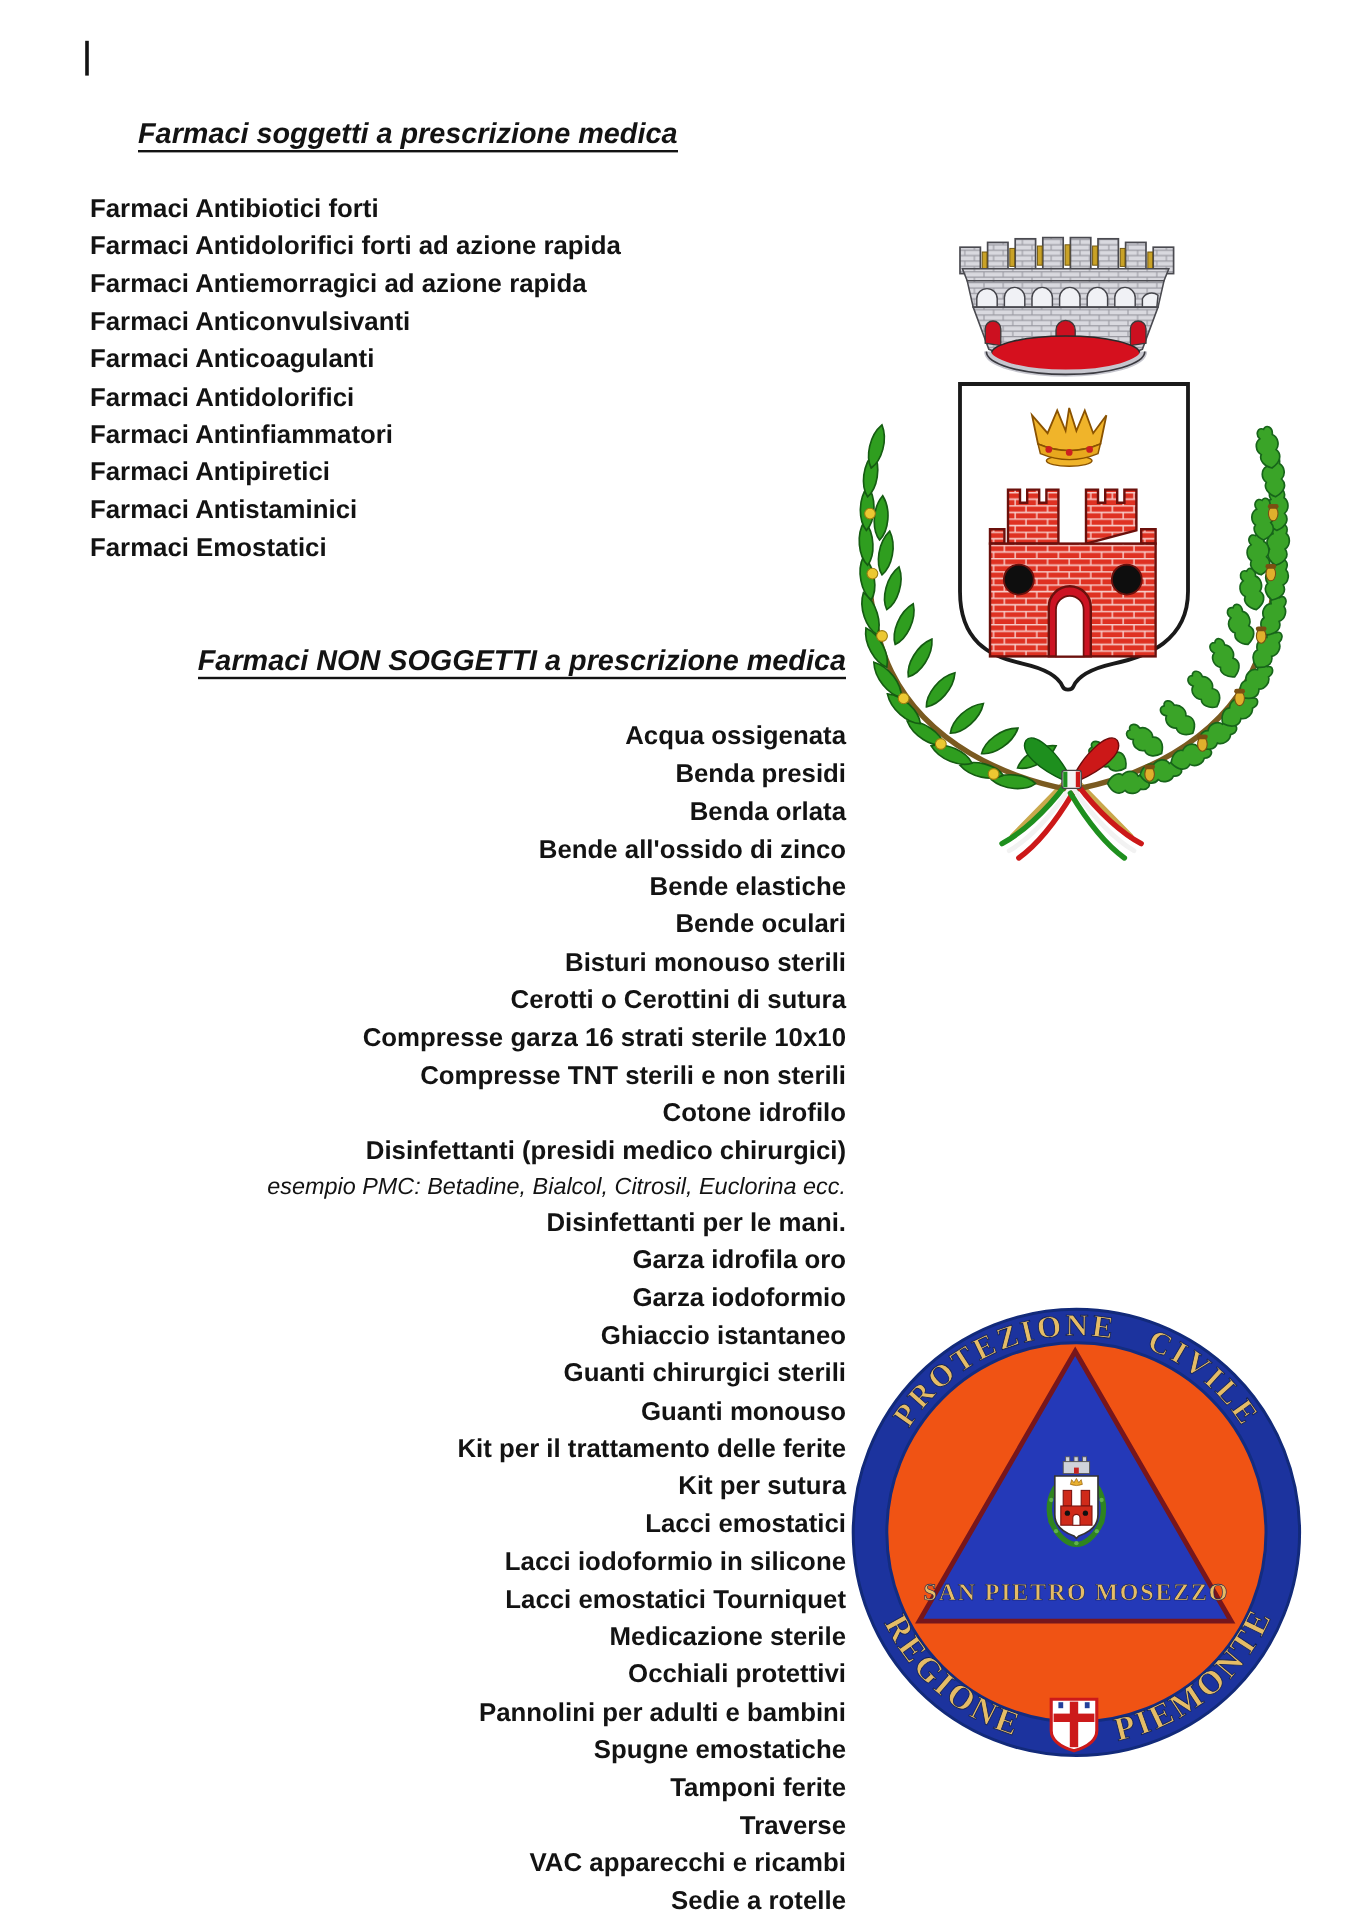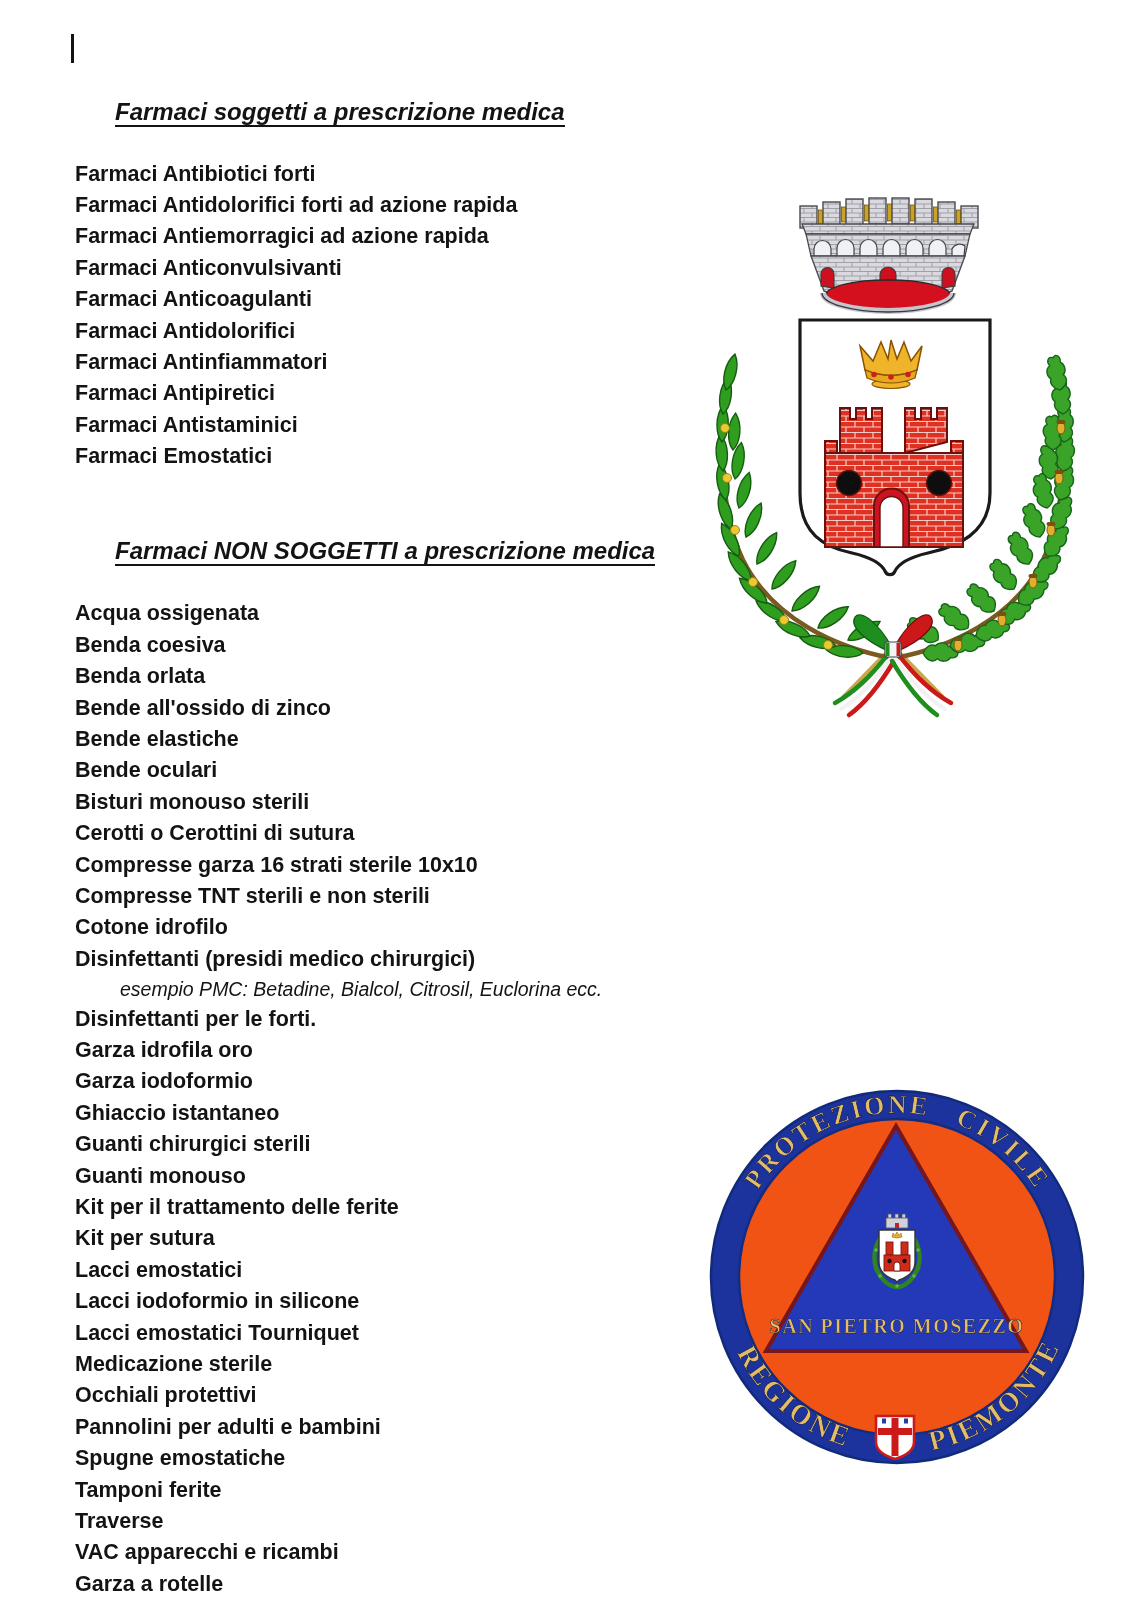--- a/index.html
+++ b/index.html
@@ -1,21 +1,21 @@
 <!DOCTYPE html>
 <html><head>
 <meta charset="utf-8">
 <style>
   html,body { margin:0; padding:0; }
   body {
     width:1131px; height:1600px; background:#ffffff; position:relative;
     font-family:"Liberation Sans", sans-serif; color:#131313; overflow:hidden;
   }
   .textcol { position:absolute; left:75px; top:33px; width:630px; }
-  .section + .section { margin-top:31.4px; }
+  .section + .section { margin-top:31.4px;text-align:right; }
   .sec-title {
     font-size:24px; font-weight:bold; font-style:italic; line-height:31.4px;
     white-space:pre; position:relative;
   }
   .sec-title .u { border-bottom:2.6px solid #131313; padding-bottom:1px; display:inline-block; line-height:25px; }
   .cursor-bar { position:absolute; left:-4px; top:1px; width:2.6px; height:29px; background:#131313; }
   .list-line { font-size:21.5px; font-weight:bold; line-height:31.4px; white-space:pre; }
   .list-line.note { font-size:19.5px; font-weight:normal; font-style:italic; line-height:28.4px; padding-left:45px; }
   #arms  { position:absolute; left:688px; top:190px; width:404px; height:535px; }
   #badge { position:absolute; left:702px; top:1082px; width:390px; height:390px; }
@@ -44,51 +44,51 @@
         <div class="list-line">Farmaci Emostatici</div>
       </div>
   </div>
 
   <div class="section">
     <div class="sec-title">
       <span class="u">Farmaci NON SOGGETTI a prescrizione medica</span>
     </div>
     <div>
         <div class="list-line">Acqua ossigenata</div>
-        <div class="list-line">Benda coesiva</div>
+        <div class="list-line">Benda presidi</div>
         <div class="list-line">Benda orlata</div>
         <div class="list-line">Bende all'ossido di zinco</div>
         <div class="list-line">Bende elastiche</div>
         <div class="list-line">Bende oculari</div>
         <div class="list-line">Bisturi monouso sterili</div>
         <div class="list-line">Cerotti o Cerottini di sutura</div>
         <div class="list-line">Compresse garza 16 strati sterile 10x10</div>
         <div class="list-line">Compresse TNT sterili e non sterili</div>
         <div class="list-line">Cotone idrofilo</div>
         <div class="list-line">Disinfettanti (presidi medico chirurgici)</div>
         <div class="list-line note">esempio PMC: Betadine, Bialcol, Citrosil, Euclorina ecc.</div>
-        <div class="list-line">Disinfettanti per le forti.</div>
+        <div class="list-line">Disinfettanti per le mani.</div>
         <div class="list-line">Garza idrofila oro</div>
         <div class="list-line">Garza iodoformio</div>
         <div class="list-line">Ghiaccio istantaneo</div>
         <div class="list-line">Guanti chirurgici sterili</div>
         <div class="list-line">Guanti monouso</div>
         <div class="list-line">Kit per il trattamento delle ferite</div>
         <div class="list-line">Kit per sutura</div>
         <div class="list-line">Lacci emostatici</div>
         <div class="list-line">Lacci iodoformio in silicone</div>
         <div class="list-line">Lacci emostatici Tourniquet</div>
         <div class="list-line">Medicazione sterile</div>
         <div class="list-line">Occhiali protettivi</div>
         <div class="list-line">Pannolini per adulti e bambini</div>
         <div class="list-line">Spugne emostatiche</div>
         <div class="list-line">Tamponi ferite</div>
         <div class="list-line">Traverse</div>
         <div class="list-line">VAC apparecchi e ricambi</div>
-        <div class="list-line">Garza a rotelle</div>
+        <div class="list-line">Sedie a rotelle</div>
       </div>
   </div>
 </div>
 
 <svg id="arms" viewBox="0 0 404 535">
   <defs>
     <pattern id="bricks" patternUnits="userSpaceOnUse" width="18" height="11">
       <rect width="18" height="11" fill="#df3122"></rect>
       <path d="M0,0.5 H18 M0,6 H18 M5,0.5 V6 M14,6 V11.5" stroke="#ffffff" stroke-opacity="0.75" stroke-width="1.2" fill="none"></path>
     </pattern>

